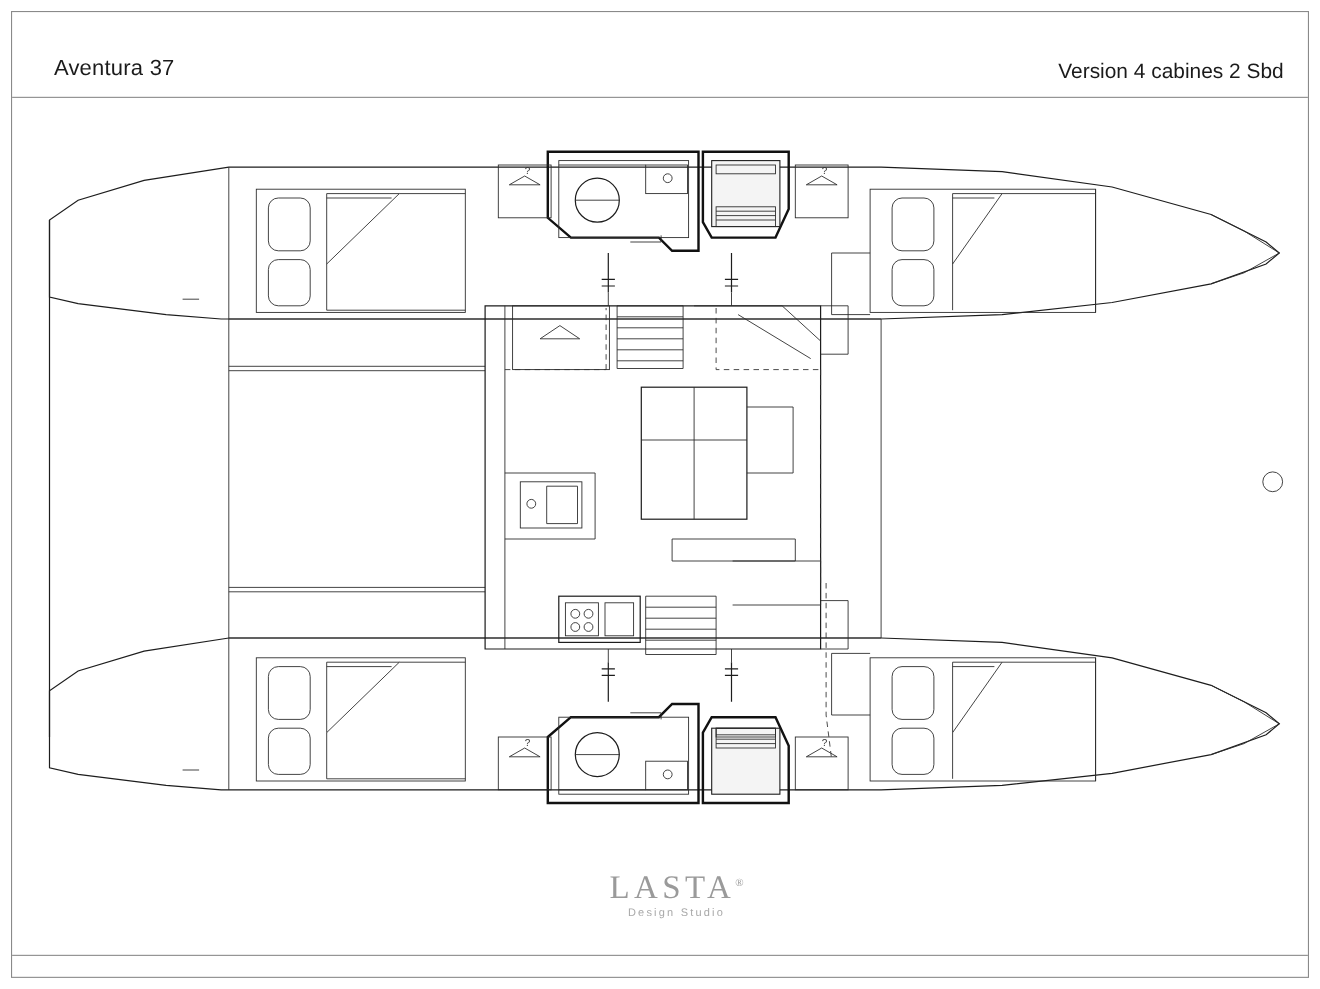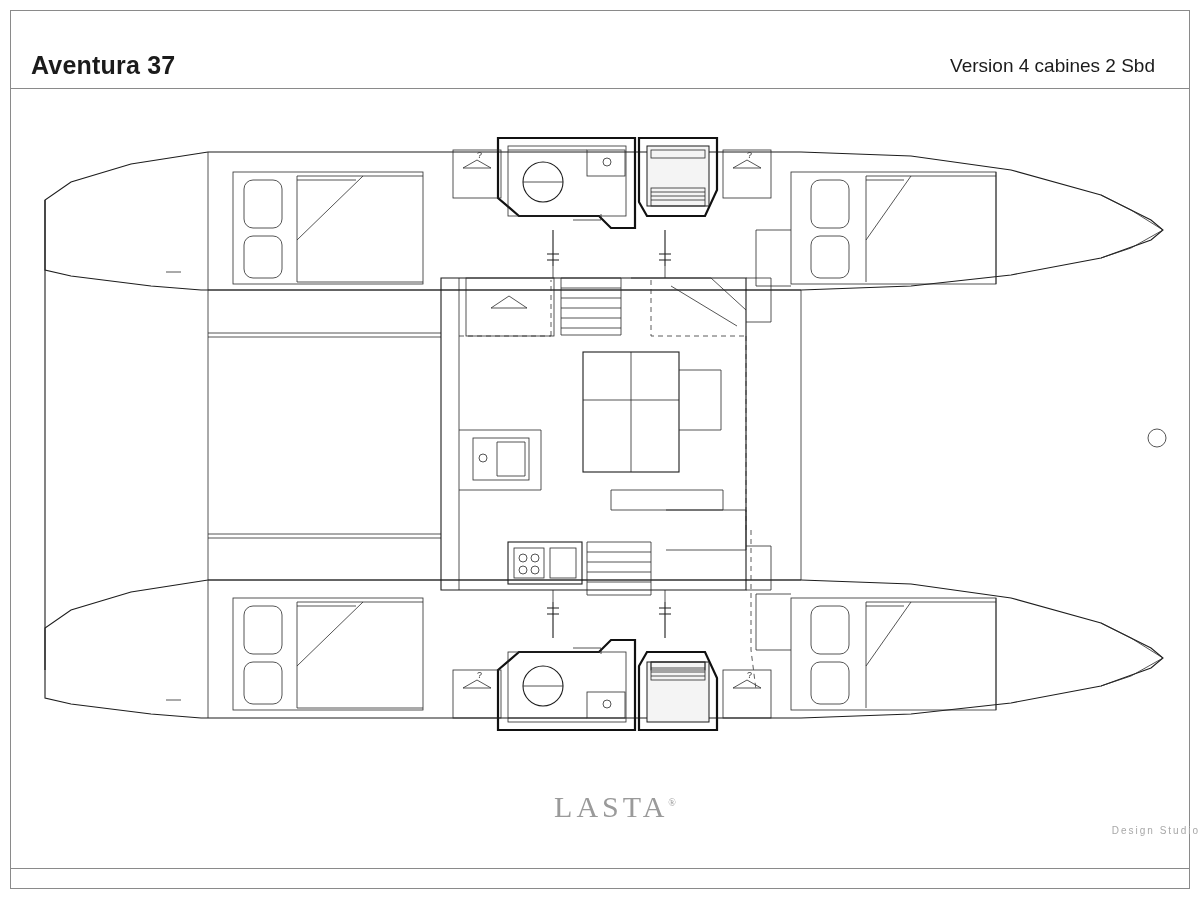--- a/index.html
+++ b/index.html
@@ -34,31 +34,30 @@
     position: absolute;
     left: 11px;
     top: 11px;
     width: 1178px;
     height: 78px;
     border-bottom: 1px solid #8a8a8a;
     box-sizing: border-box;
   }
   .title-left {
     position: absolute;
-    left: 20px;
+    left: 38px;
     top: 40px;
-    font-size: 25px;
+    font-size: 20px;
     color: #1b1b1b;
     letter-spacing: 0.2px;
     white-space: nowrap;
-    font-weight: bold;
   }
   .title-right {
     position: absolute;
-    right: 34px;
+    right: 22px;
     top: 44px;
     font-size: 19px;
     color: #1b1b1b;
     white-space: nowrap;
   }
   .footer-rule {
     position: absolute;
     left: 11px;
     bottom: 30px;
     width: 1178px;
@@ -83,21 +82,20 @@
   .logo .mark sup {
     font-size: 10px;
     vertical-align: super;
     letter-spacing: 0;
   }
   .logo .sub {
     font-size: 10px;
     letter-spacing: 2px;
     color: #a8a8a8;
     margin-top: 1px;
-    text-align: right;
   }
   .drawing {
     position: absolute;
     left: 11px;
     top: 90px;
     width: 1178px;
     height: 690px;
   }
   svg { display: block; }
   .ln { fill: none; stroke: #1d1d1d; stroke-width: 1.1; }

